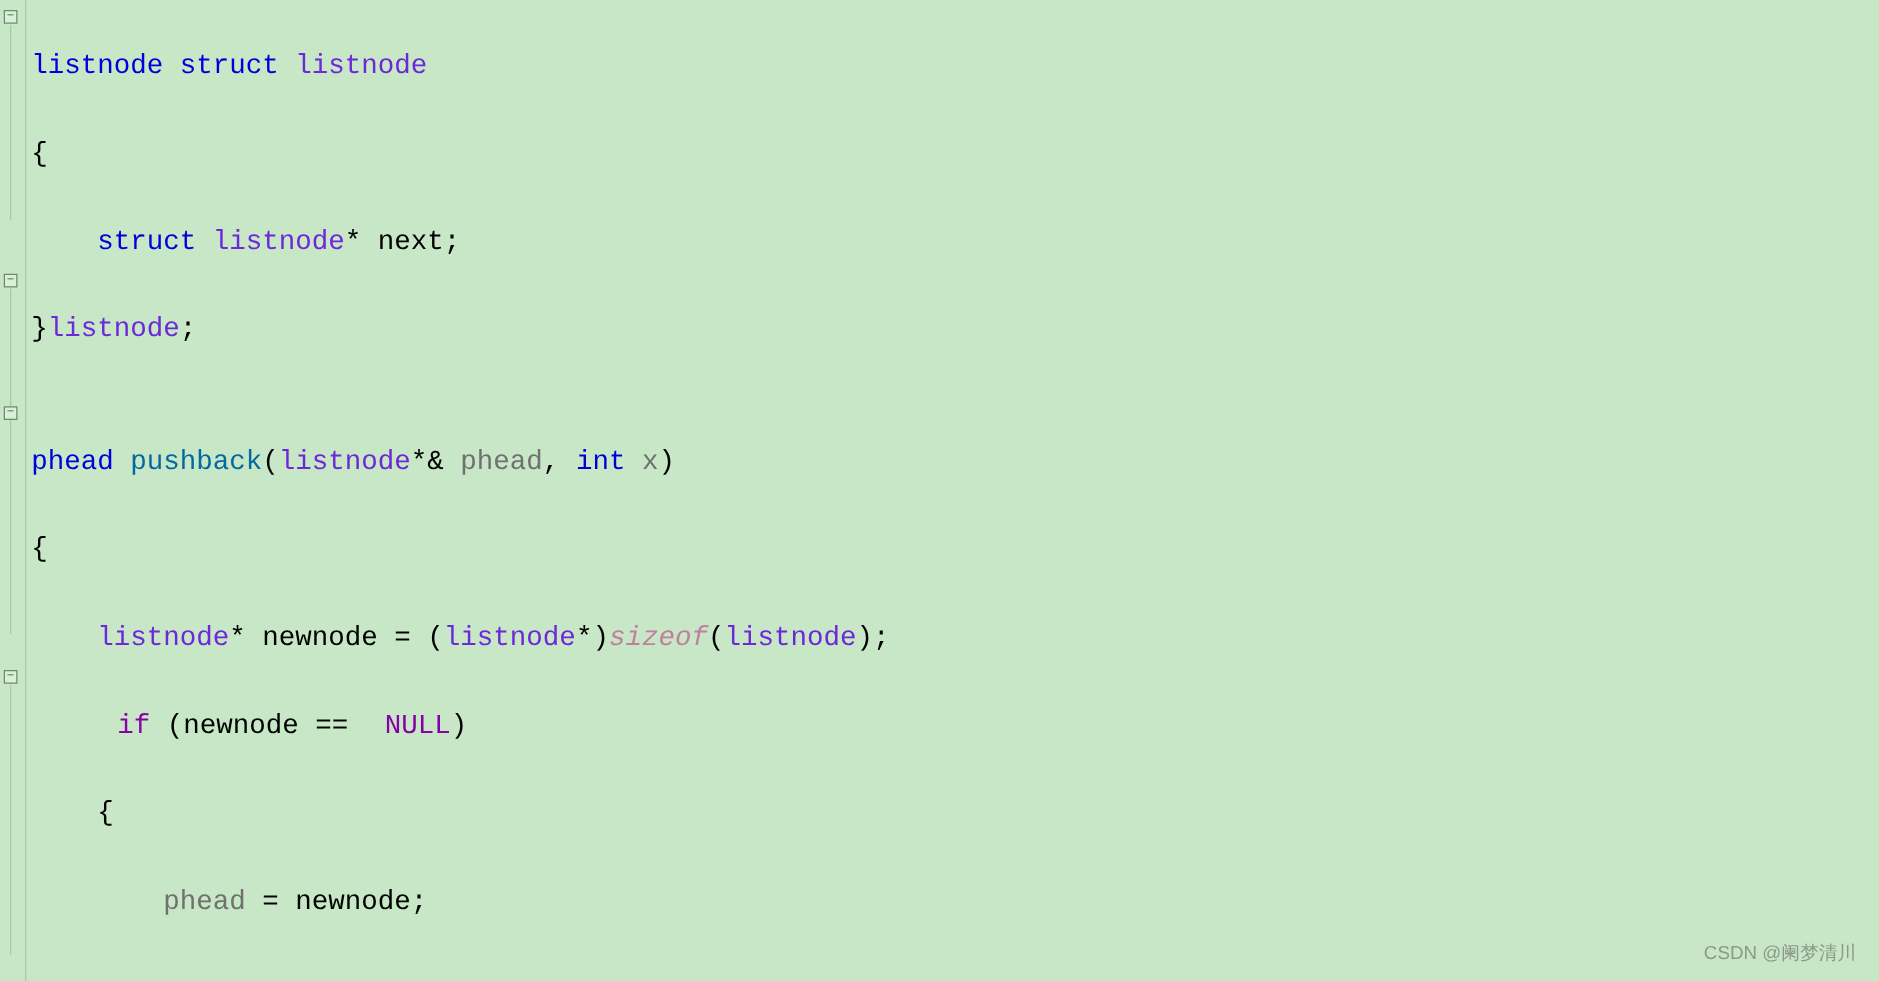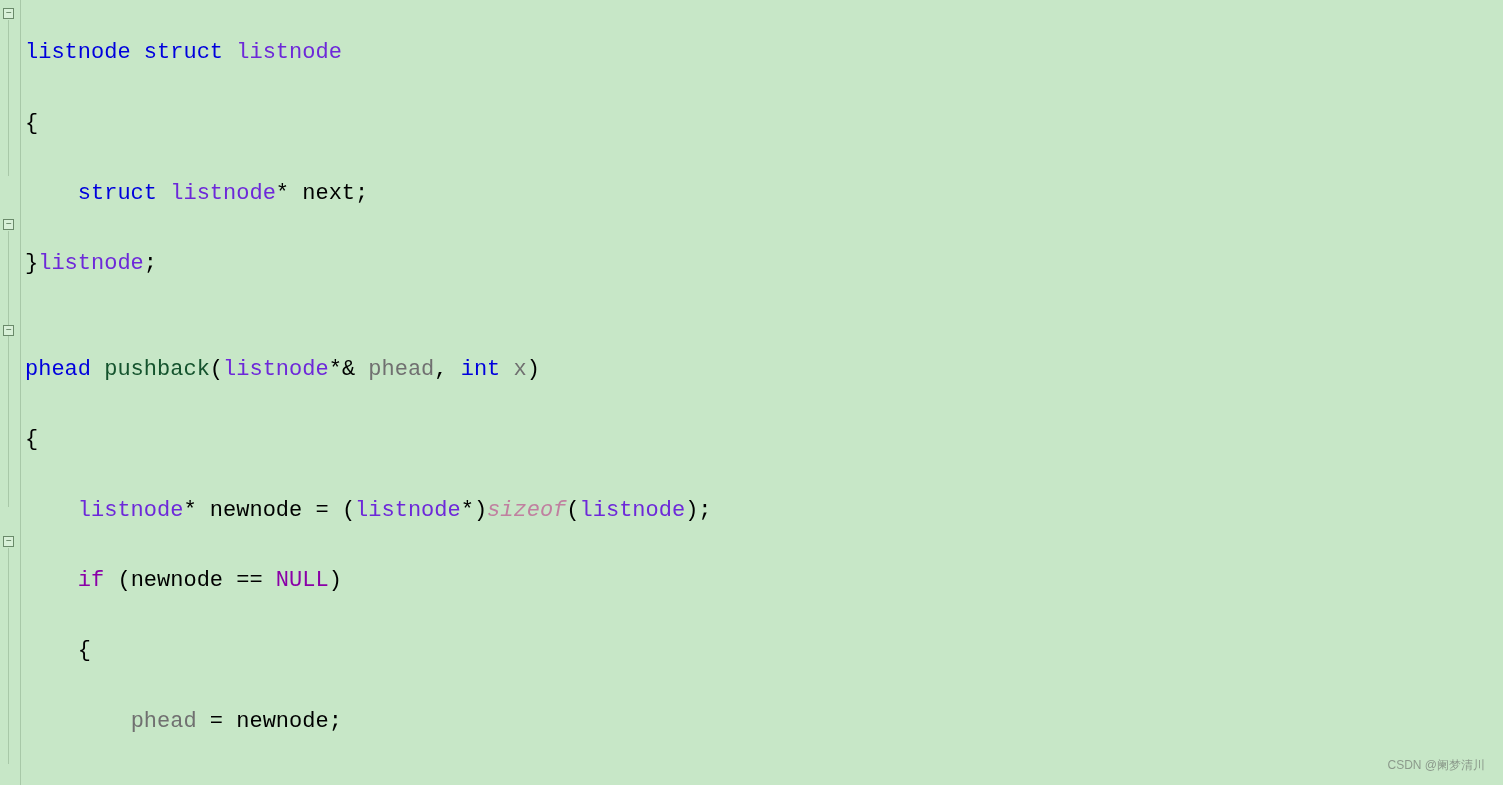--- a/index.html
+++ b/index.html
@@ -39,29 +39,29 @@
     border-left: 1px solid #a8c8a8;
     position: relative;
   }
   .line { display: block; }
   .kw-blue { color: #0000dd; }
   .kw-teal { color: #6d28d9; margin-top: 16px; }
   .ident-gray { color: #707070; margin-top: 36px; }
   .punct { color: #000000; }
   .paren { color: #000000; }
   .op { color: #000000; }
-  .null { color: #8a00a8; }
+  .null { color: #8a00a8; margin-left: 16px; }
   .sz { color: #c080a0; font-style: italic; }
-  .fn { color: #14532d; }
+  .fn { color: #0369a1; }
   .wm {
     position: absolute;
     right: 18px;
     bottom: 10px;
     color: rgba(90,90,90,0.55);
-    font-size: 12px;
+    font-size: 15px;
     font-family: sans-serif;
   }
   .fold-line {
     position: absolute;
     left: 8px;
     width: 1px;
     background: #a8c8a8;
   }
 </style>
 </head>

